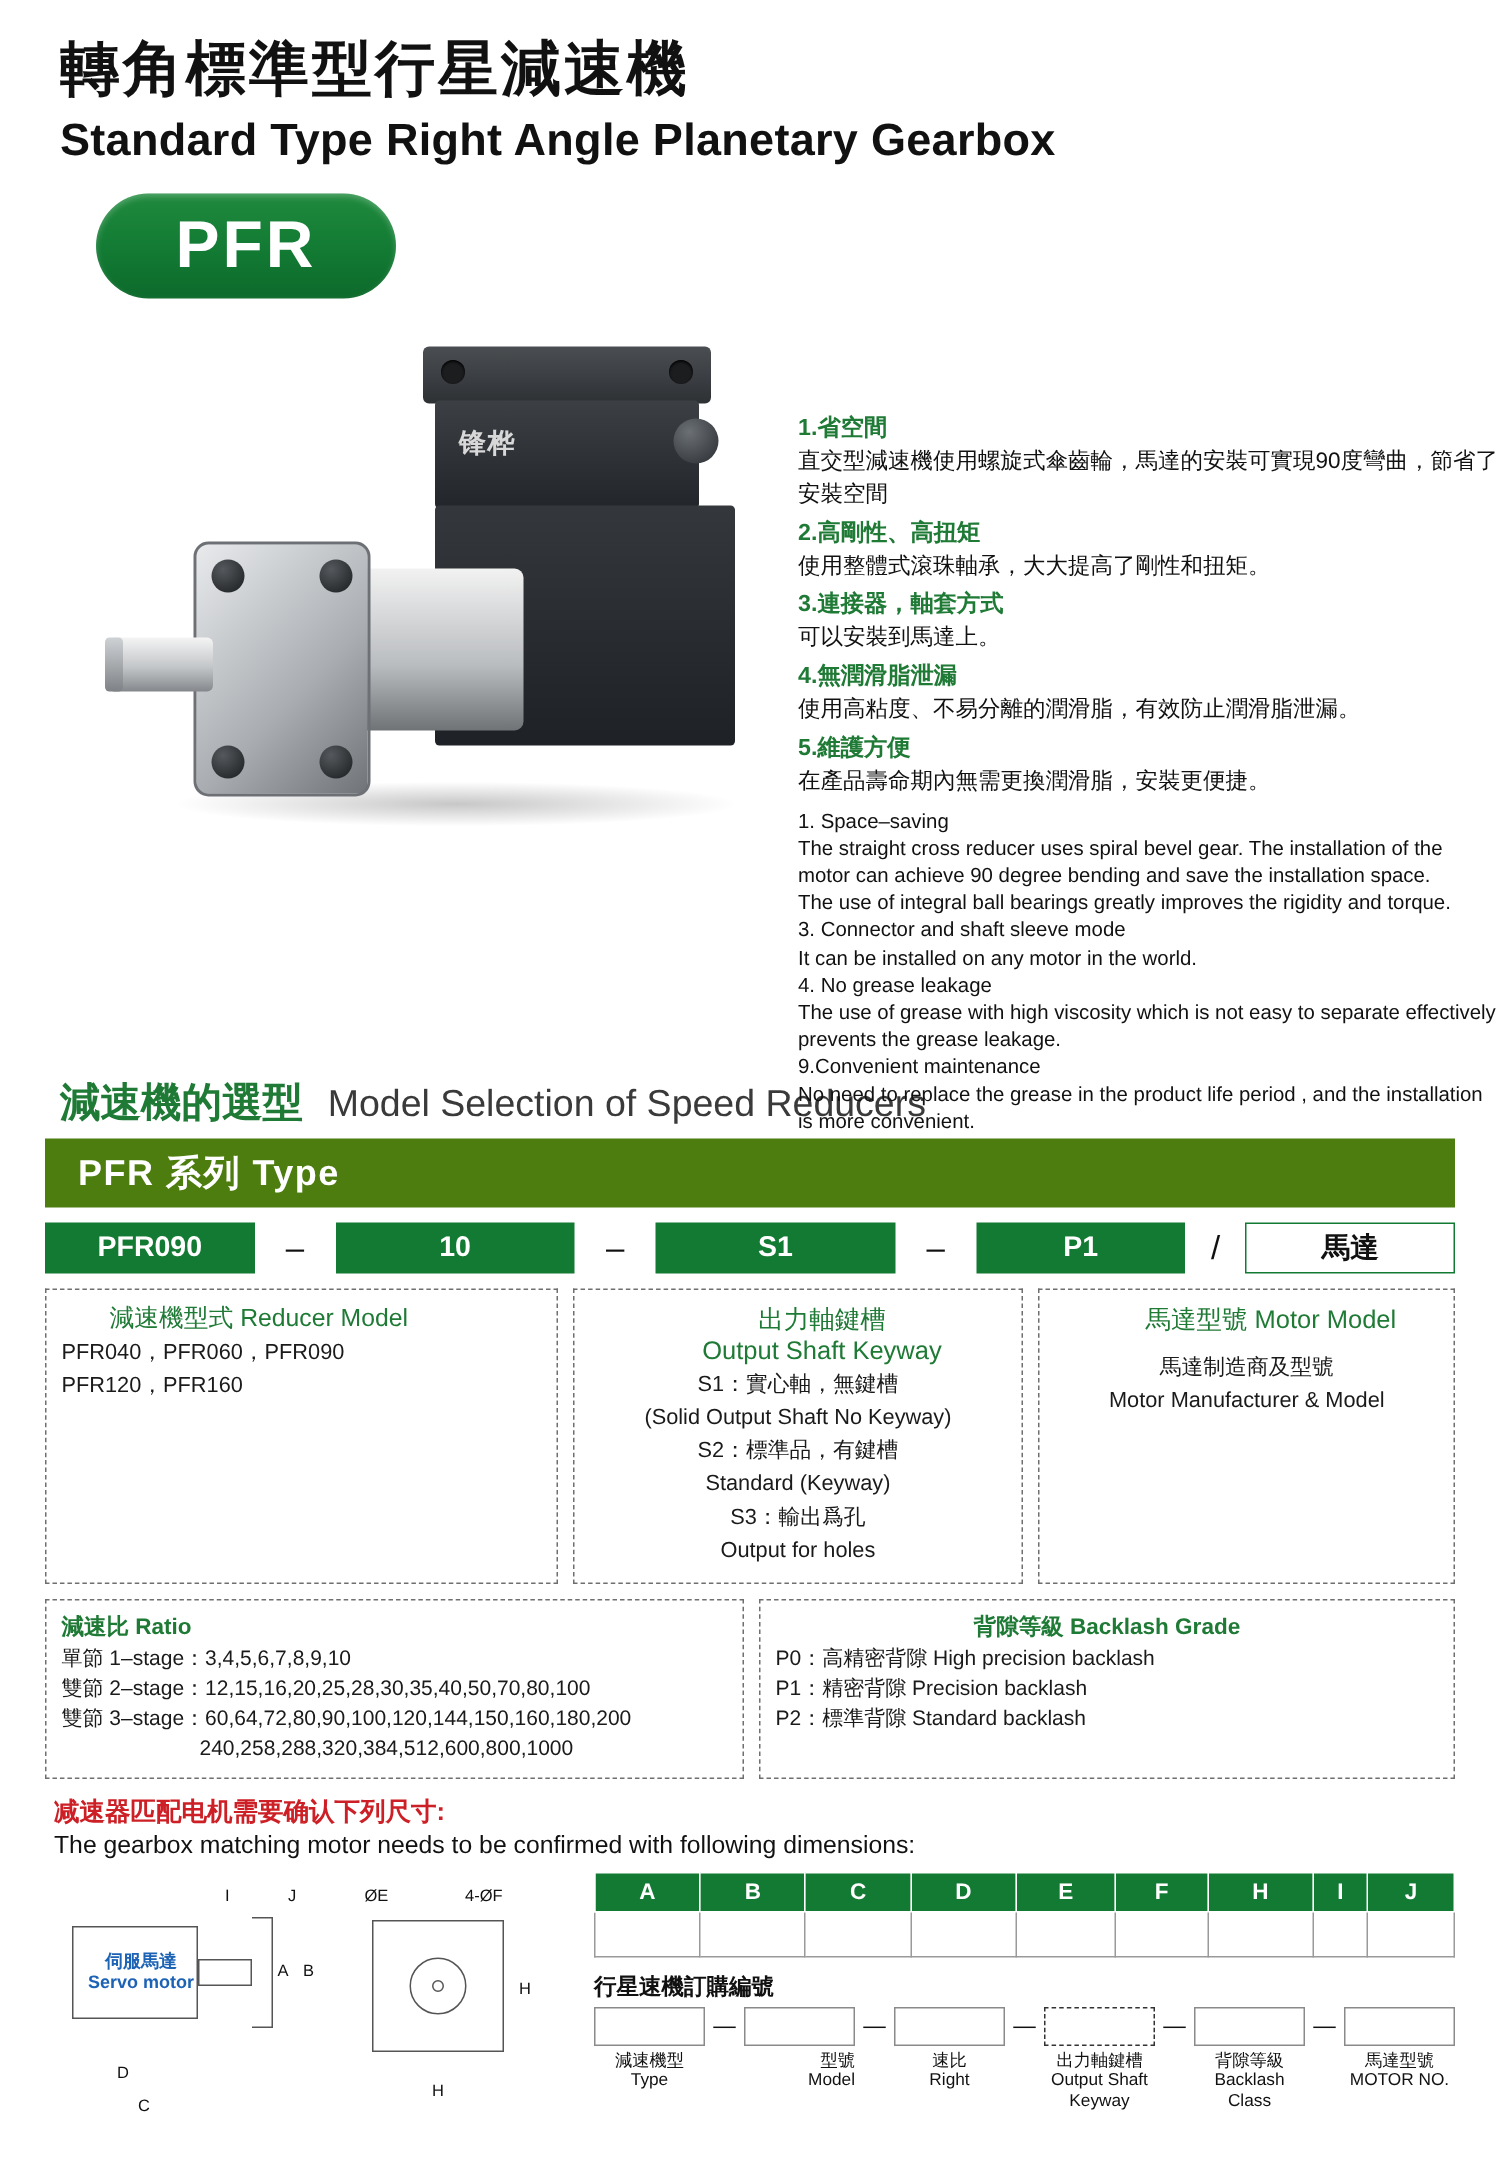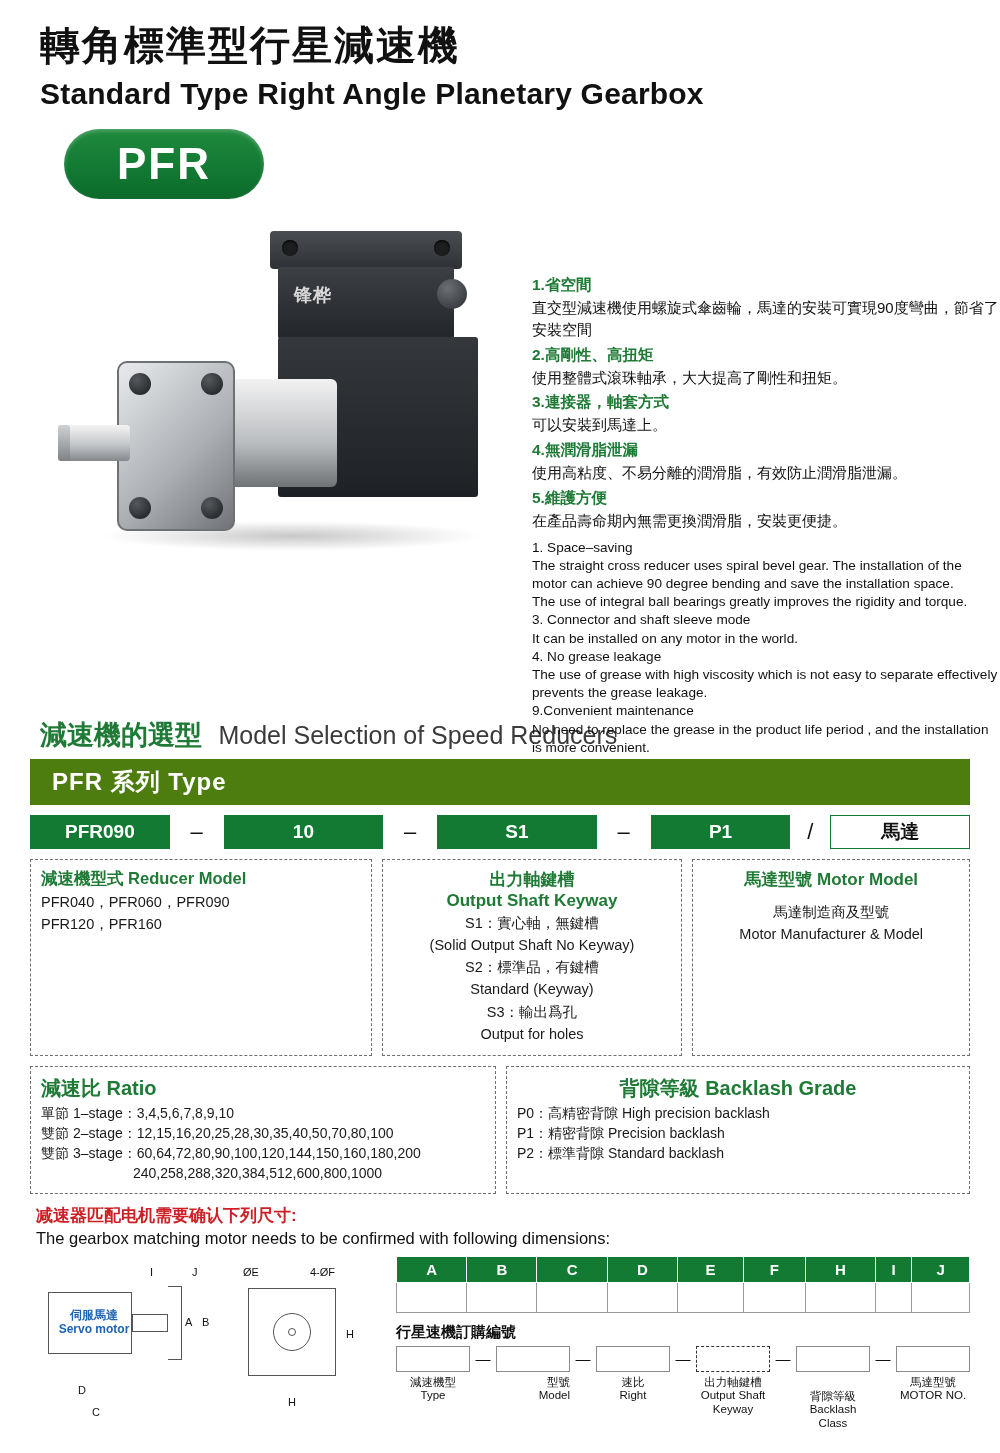--- a/index.html
+++ b/index.html
@@ -28,21 +28,21 @@
   .pfr-badge {
     position:absolute; left:42px; top:18px;
     width:200px; height:70px; border-radius:36px;
     background:linear-gradient(180deg,#1f8a3d 0%, #127a33 55%, #0d6a2b 100%);
     color:#fff; font-size:44px; font-weight:bold; letter-spacing:2px;
     display:flex; align-items:center; justify-content:center;
     box-shadow:inset 0 2px 4px rgba(255,255,255,.25);
   }
 
   
-  .photo { position:absolute; left:20px; top:110px; width:480px; height:400px; }
+  .photo { position:absolute; left:32px; top:110px; width:480px; height:400px; }
   .ph-top-flange {
     position:absolute; left:228px; top:10px; width:192px; height:38px;
     background:linear-gradient(180deg,#4a4e52,#2e3134); border-radius:4px;
   }
   .ph-top-flange:before, .ph-top-flange:after{
     content:""; position:absolute; top:9px; width:16px; height:16px; border-radius:50%;
     background:#1b1d1f; box-shadow:inset 0 1px 2px #000;
   }
   .ph-top-flange:before{ left:12px; }
   .ph-top-flange:after{ right:12px; }
@@ -121,32 +121,32 @@
   .c2 { width:160px; }
   .c3 { width:160px; }
   .c4 { width:140px; }
   .c5 { width:140px; background:#ffffff; color:#111; border:1px solid #137a33; font-weight:bold;}
   .dash { width:54px; text-align:center; font-size:22px; color:#111; }
   .slash { width:40px; text-align:center; font-size:22px; color:#111; }
 
   
   .descs { margin:10px 8px 0 8px; display:flex; gap:10px; }
   .dbox { border:1px dashed #6f6f6f; padding:8px 10px; }
-  .dbox .h { font-size:16.5px; font-weight:bold; color:#111; }
+  .dbox .h { font-size:16.5px; font-weight:normal; color:#111;margin-left:32px; }
   .dbox p { margin:3px 0; font-size:14.5px; line-height:1.32; }
   .d1 { width:352px; }
   .d2 { width:310px; text-align:center; }
   .d3 { width:286px; text-align:center; }
   .d2 .h, .d3 .h { color:#1f7a36; font-size:17px; }
   .d1 .h { color:#1f7a36; }
 
   .descs2 { margin:10px 8px 0 8px; display:flex; gap:10px; }
   .d4 { width:480px; border:1px dashed #6f6f6f; padding:8px 10px; }
   .d5 { width:478px; border:1px dashed #6f6f6f; padding:8px 10px; }
-  .d4 .h, .d5 .h { color:#1f7a36; font-size:20px; font-weight:bold; }
+  .d4 .h, .d5 .h { color:#1f7a36; font-size:15px; font-weight:bold; }
   .d5 .h { text-align:center; }
   .d4 p, .d5 p { margin:2px 0; font-size:14px; line-height:1.3; }
   .d4 .ind { padding-left:92px; }
 
   
   .note-cn { margin:10px 0 0 14px; color:#cc2026; font-size:17px; font-weight:bold; }
   .note-en { margin:2px 0 0 14px; color:#111; font-size:16.5px; }
 
   
   .bottom { margin:8px 8px 0 8px; display:flex; gap:14px; }
@@ -373,21 +373,21 @@
         <div class="ol" style="width:74px;">
           <span>速比</span><br>
           <span>Right</span>
         </div>
         <div style="width:26px"></div>
         <div class="ol" style="width:74px;">
           <span>出力軸鍵槽</span><br>
           <span>Output Shaft Keyway</span>
         </div>
         <div style="width:26px"></div>
-        <div class="ol" style="width:74px;margin-top:14px;">
+        <div class="ol" style="width:74px;">
           <span>背隙等級</span><br>
           <span>Backlash Class</span>
         </div>
         <div style="width:26px"></div>
         <div class="ol" style="width:74px;">
           <span>馬達型號</span><br>
           <span>MOTOR NO.</span>
         </div>
       </div>
     </div>

